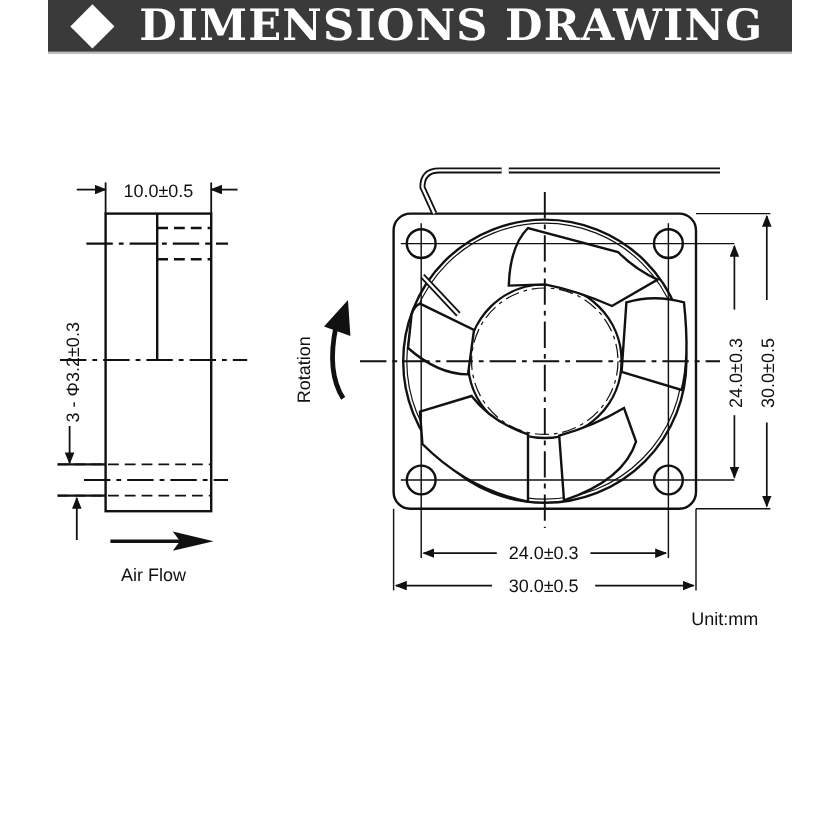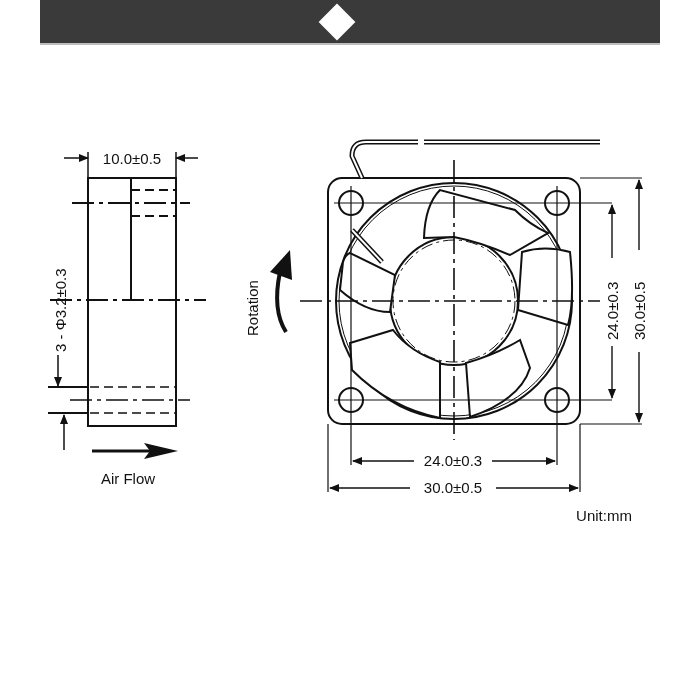--- a/index.html
+++ b/index.html
@@ -8,20 +8,21 @@
   .banner .diamond { width:26px; height:26px; background:#fff; transform:rotate(45deg); margin-right:26px; }
   .banner .title { color:#ffffff; font-family:"DejaVu Serif", serif; font-weight:bold; font-size:36px; letter-spacing:1px; line-height:43px; }
   svg { position:absolute; left:0; top:0; }
   .lbl { font-family:"Liberation Sans", sans-serif; font-size:15px; fill:#111; }
 </style>
 </head>
 <body>
 
 <div class="banner">
   <div class="diamond"></div>
+  <div class="title">DIMENSIONS DRAWING</div>
 </div>
 
 <svg width="700" height="700" viewBox="0 0 700 700">
   <defs>
     <marker id="ah" markerWidth="10" markerHeight="8" refX="9" refY="4" orient="auto" markerUnits="userSpaceOnUse">
       <path d="M0,0 L10,4 L0,8 Z" fill="#111"></path>
     </marker>
   </defs>
 
   <g stroke="#111" fill="none" stroke-width="2">

